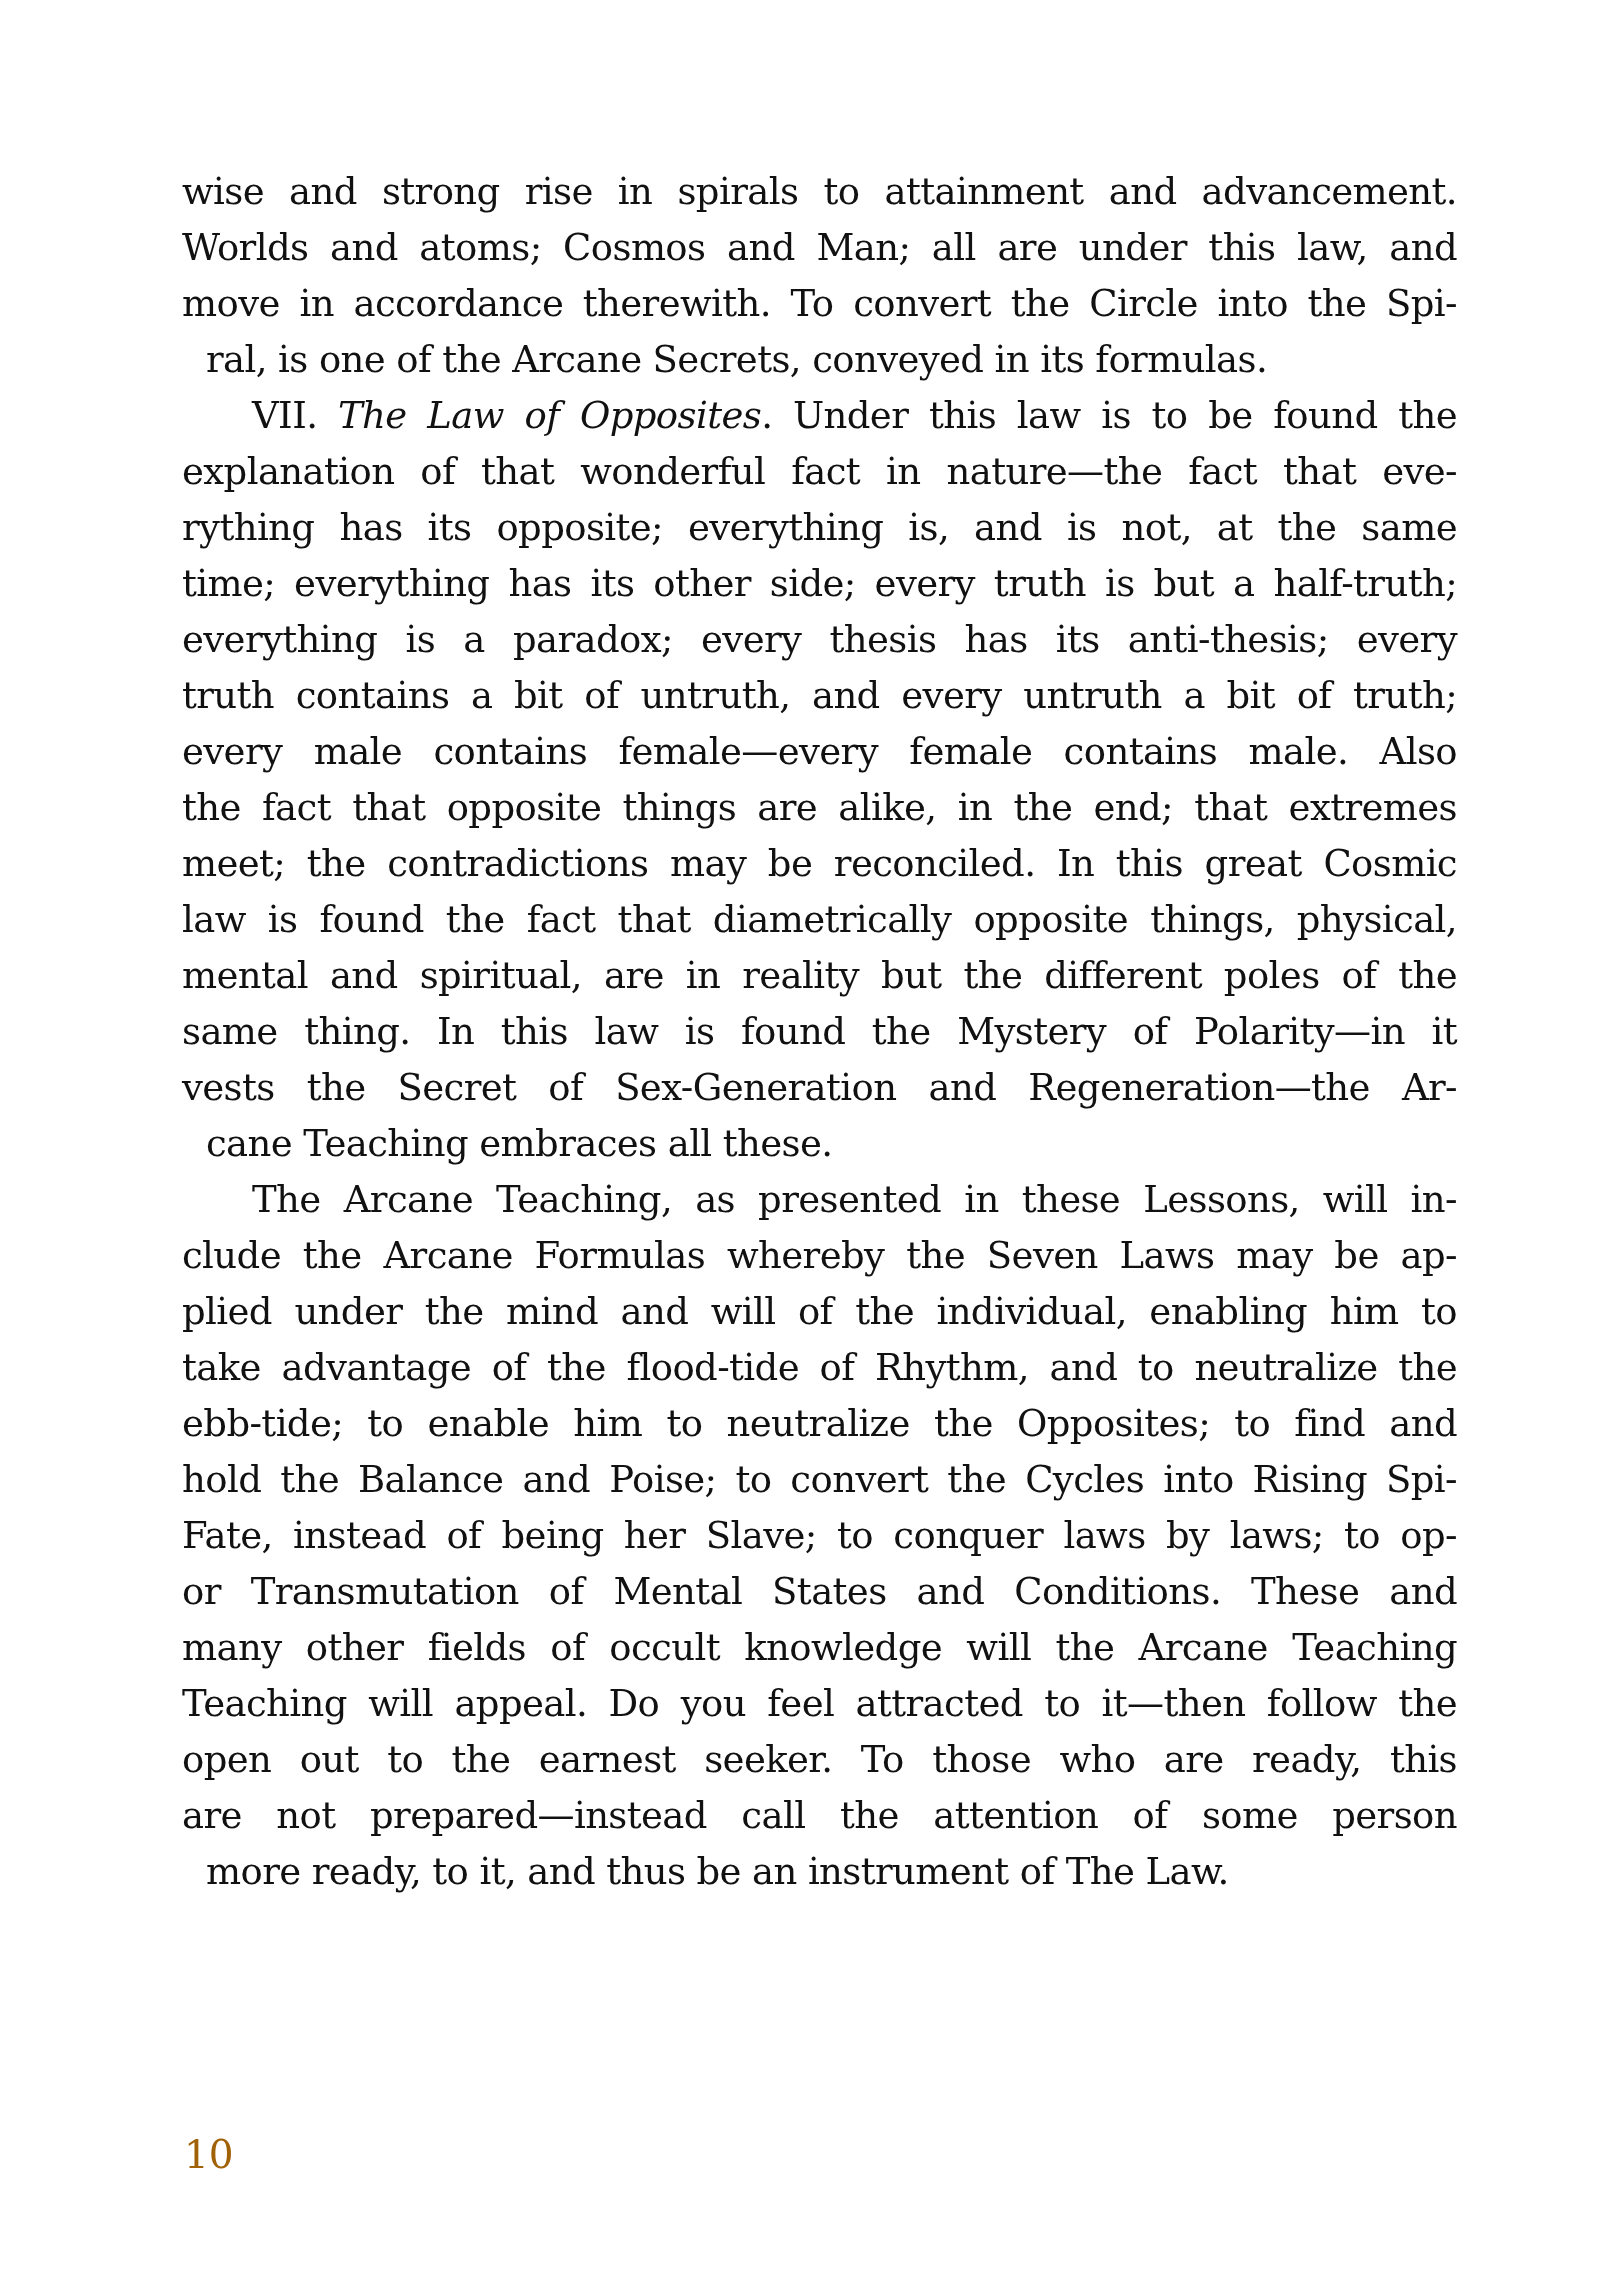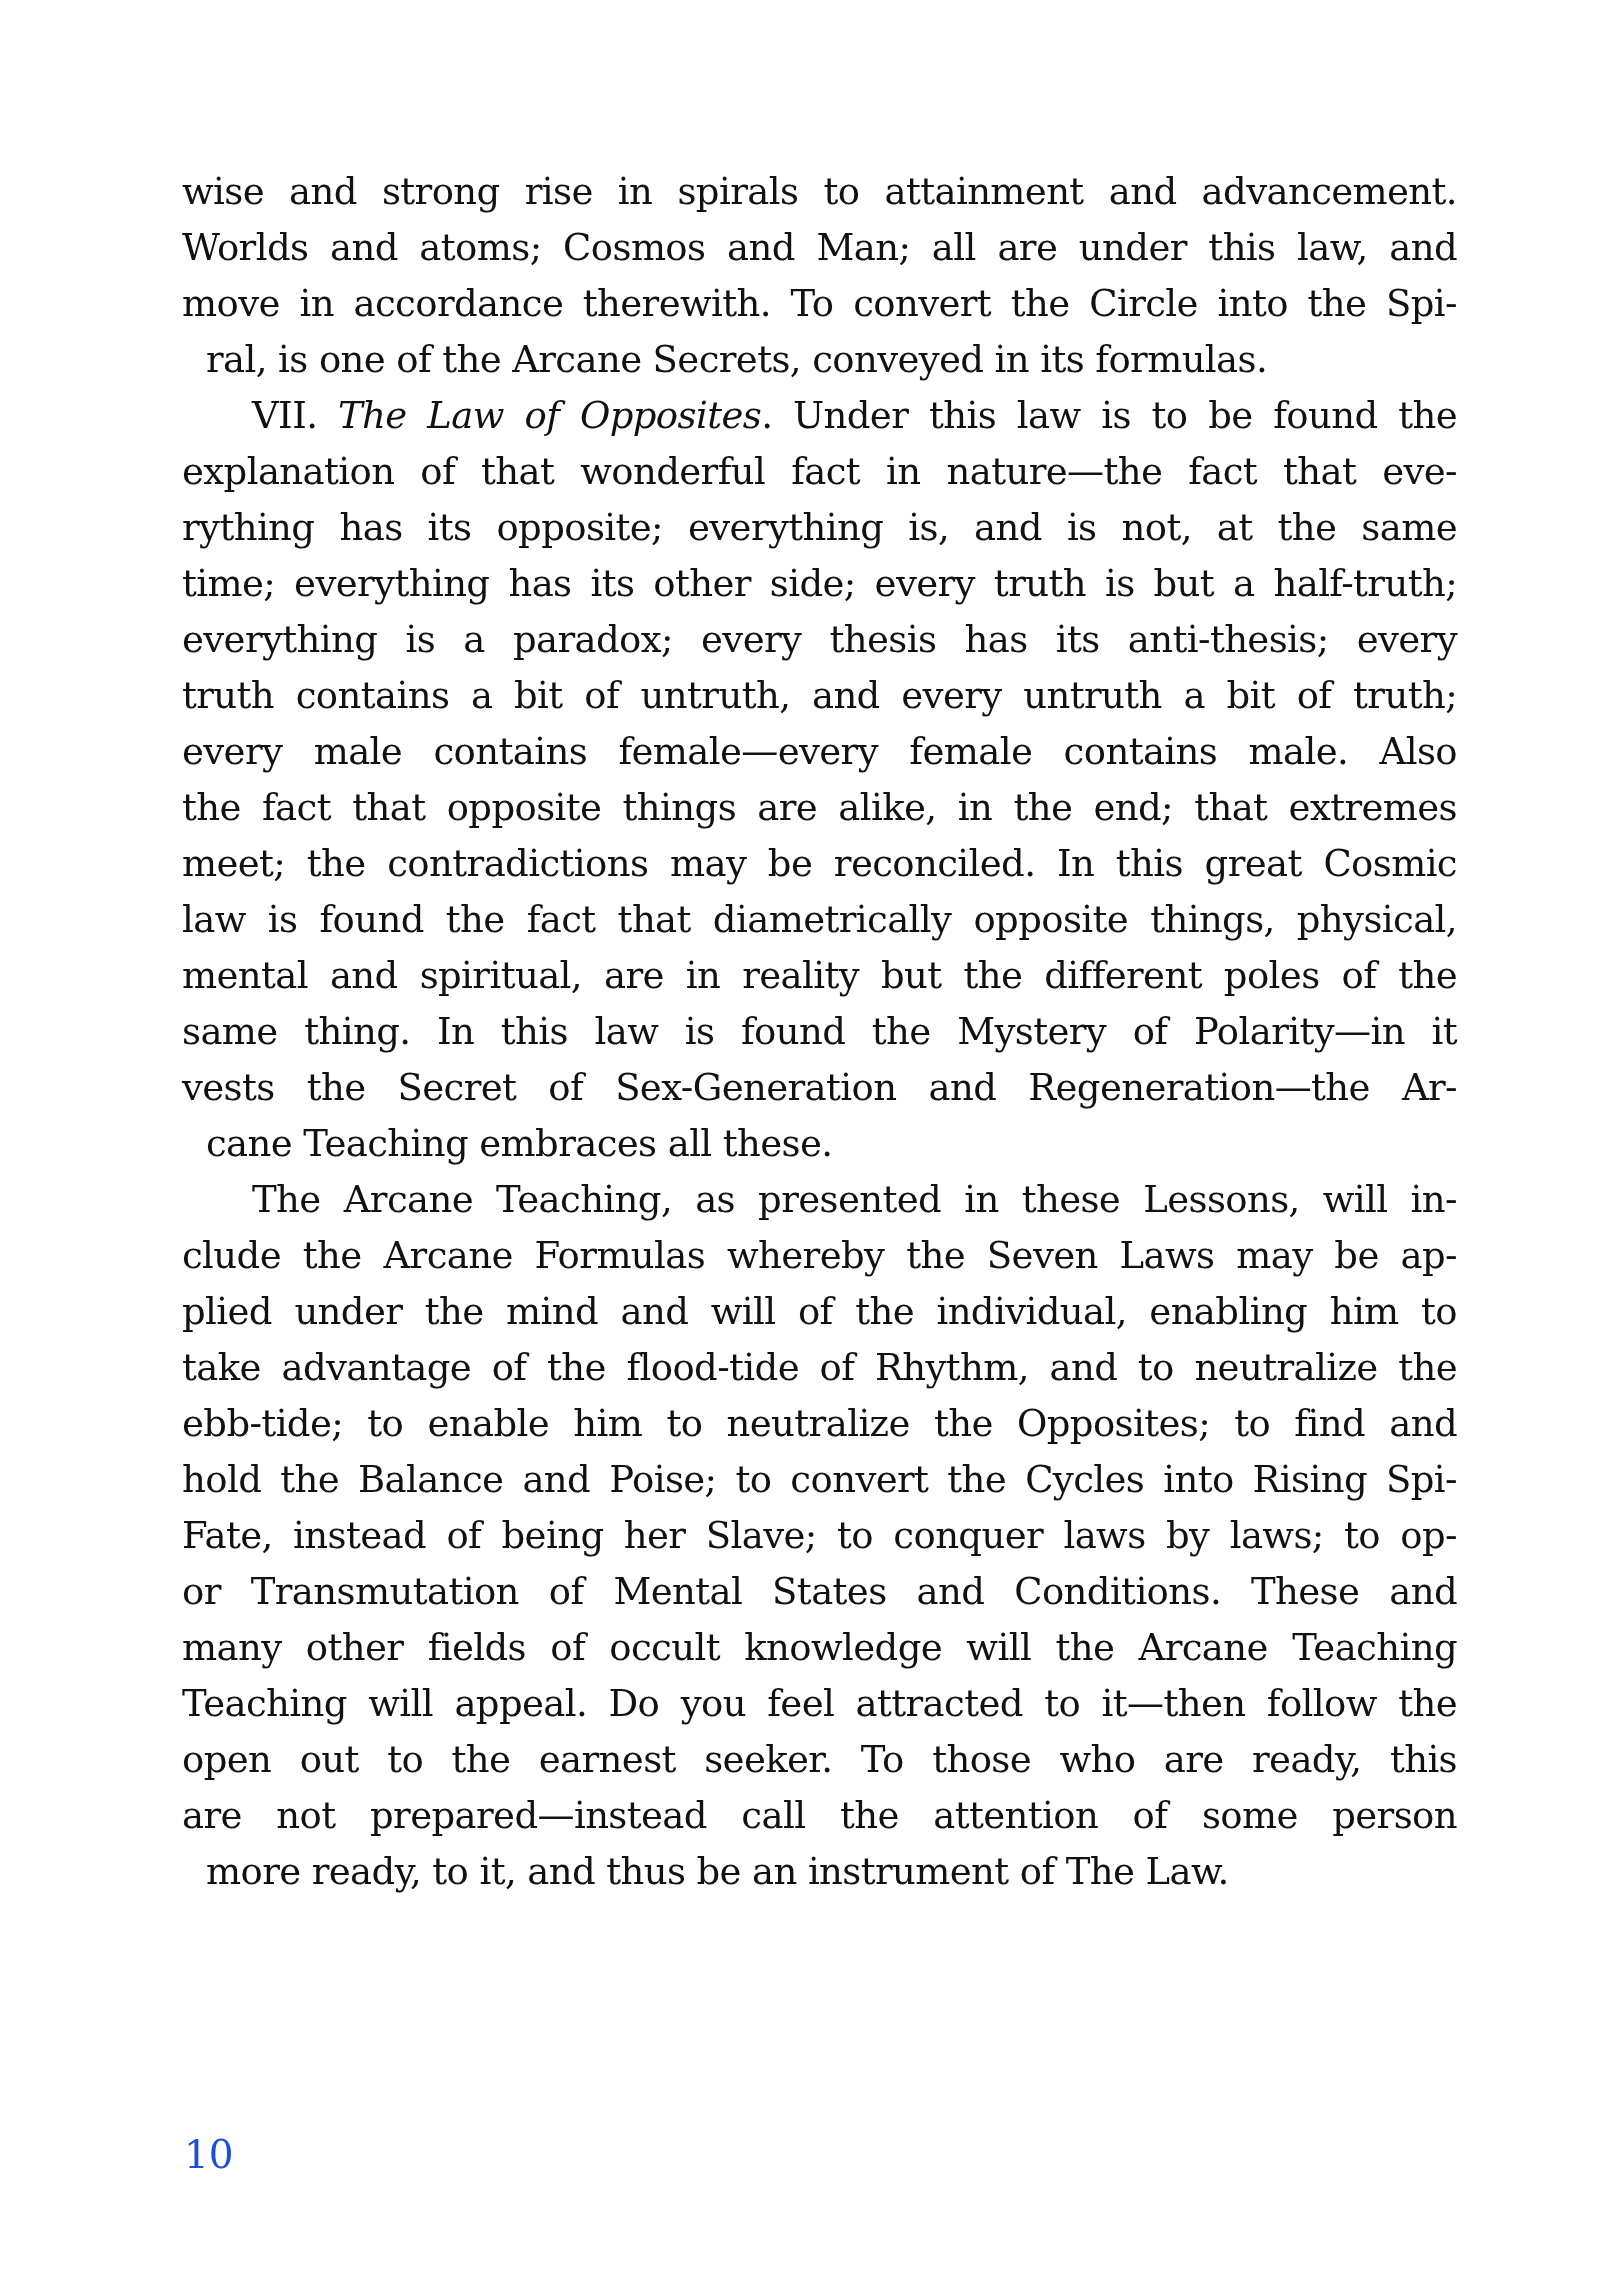--- a/index.html
+++ b/index.html
@@ -62,21 +62,21 @@
     width: calc(100%);
   }
   em {
   }
   .page-number {
     position: absolute;
     left: 166px;
     top: 2132px;
     font-family: "DejaVu Serif", "Liberation Serif", serif;
     font-size: 39px;
-    color: #1d4ed8;
+    color: #a16207;
   }
 </style>
 </head>
 <body>
 
 <div class="page">
   <div class="text-block">
 
     <div>
       <span class="line"><span class="inner">wise and strong rise in spirals to attainment and advancement.</span></span>

